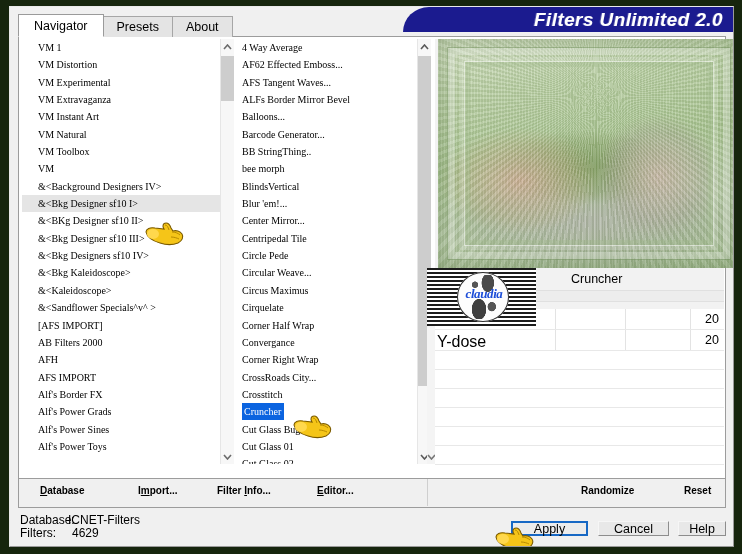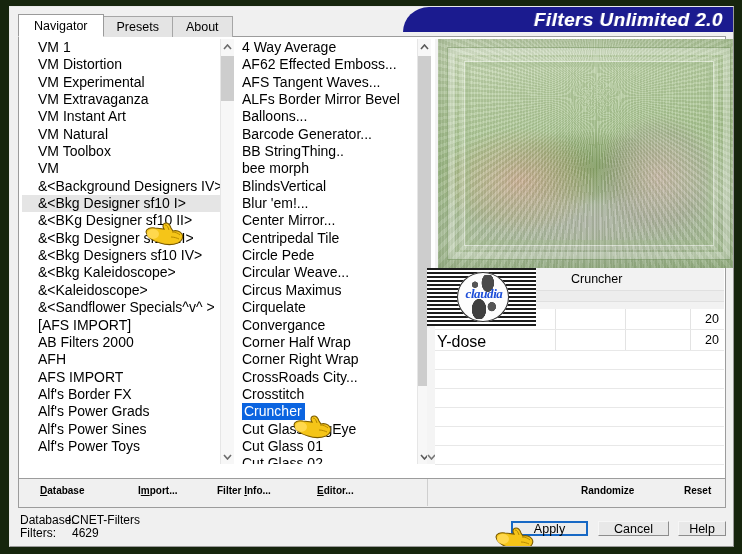--- a/index.html
+++ b/index.html
@@ -111,25 +111,25 @@
   #filter-list   { left: 219px; width: 193px; height: 425px; }
 
   .list-items {
     position: absolute;
     left: 0; top: 0; right: 14px; bottom: 0;
     overflow: hidden;
   }
   .list-item {
     height: 17.35px;
     line-height: 17px;
-    font-size: 14px;
+    font-size: 10px;
     color: #000;
     padding-left: 16px;
     white-space: nowrap;
-    font-family: Liberation Sans, sans-serif;
+    font-family: Liberation Serif, serif;
   }
   #filter-list .list-item { padding-left: 4px; }
   .list-item.soft-sel { background: #e5e5e5; }
   .list-item.sel {
     background: #0b64e0;
     color: #ffffff;
     display: inline-block;
     padding-right: 3px;
     height: 17px;
   }
@@ -484,22 +484,22 @@
             <div class="list-item sel-wrap">BB StringThing..</div>
             <div class="list-item sel-wrap">bee morph</div>
             <div class="list-item sel-wrap">BlindsVertical</div>
             <div class="list-item sel-wrap">Blur 'em!...</div>
             <div class="list-item sel-wrap">Center Mirror...</div>
             <div class="list-item sel-wrap">Centripedal Tile</div>
             <div class="list-item sel-wrap">Circle Pede</div>
             <div class="list-item sel-wrap">Circular Weave...</div>
             <div class="list-item sel-wrap">Circus Maximus</div>
             <div class="list-item sel-wrap">Cirquelate</div>
+            <div class="list-item sel-wrap">Corner Half Wrap</div>
             <div class="list-item sel-wrap">Convergance</div>
-            <div class="list-item sel-wrap">Corner Half Wrap</div>
             <div class="list-item sel-wrap">Corner Right Wrap</div>
             <div class="list-item sel-wrap">CrossRoads City...</div>
             <div class="list-item sel-wrap">Crosstitch</div>
             <div class="list-item sel-wrap"><span class="list-item sel" style="padding-left: 2px;">Cruncher</span></div>
             <div class="list-item sel-wrap">Cut Glass  BugEye</div>
             <div class="list-item sel-wrap">Cut Glass 01</div>
             <div class="list-item sel-wrap">Cut Glass 02</div>
           </div>
         <div class="vscroll">
           <div class="sb-btn up">

